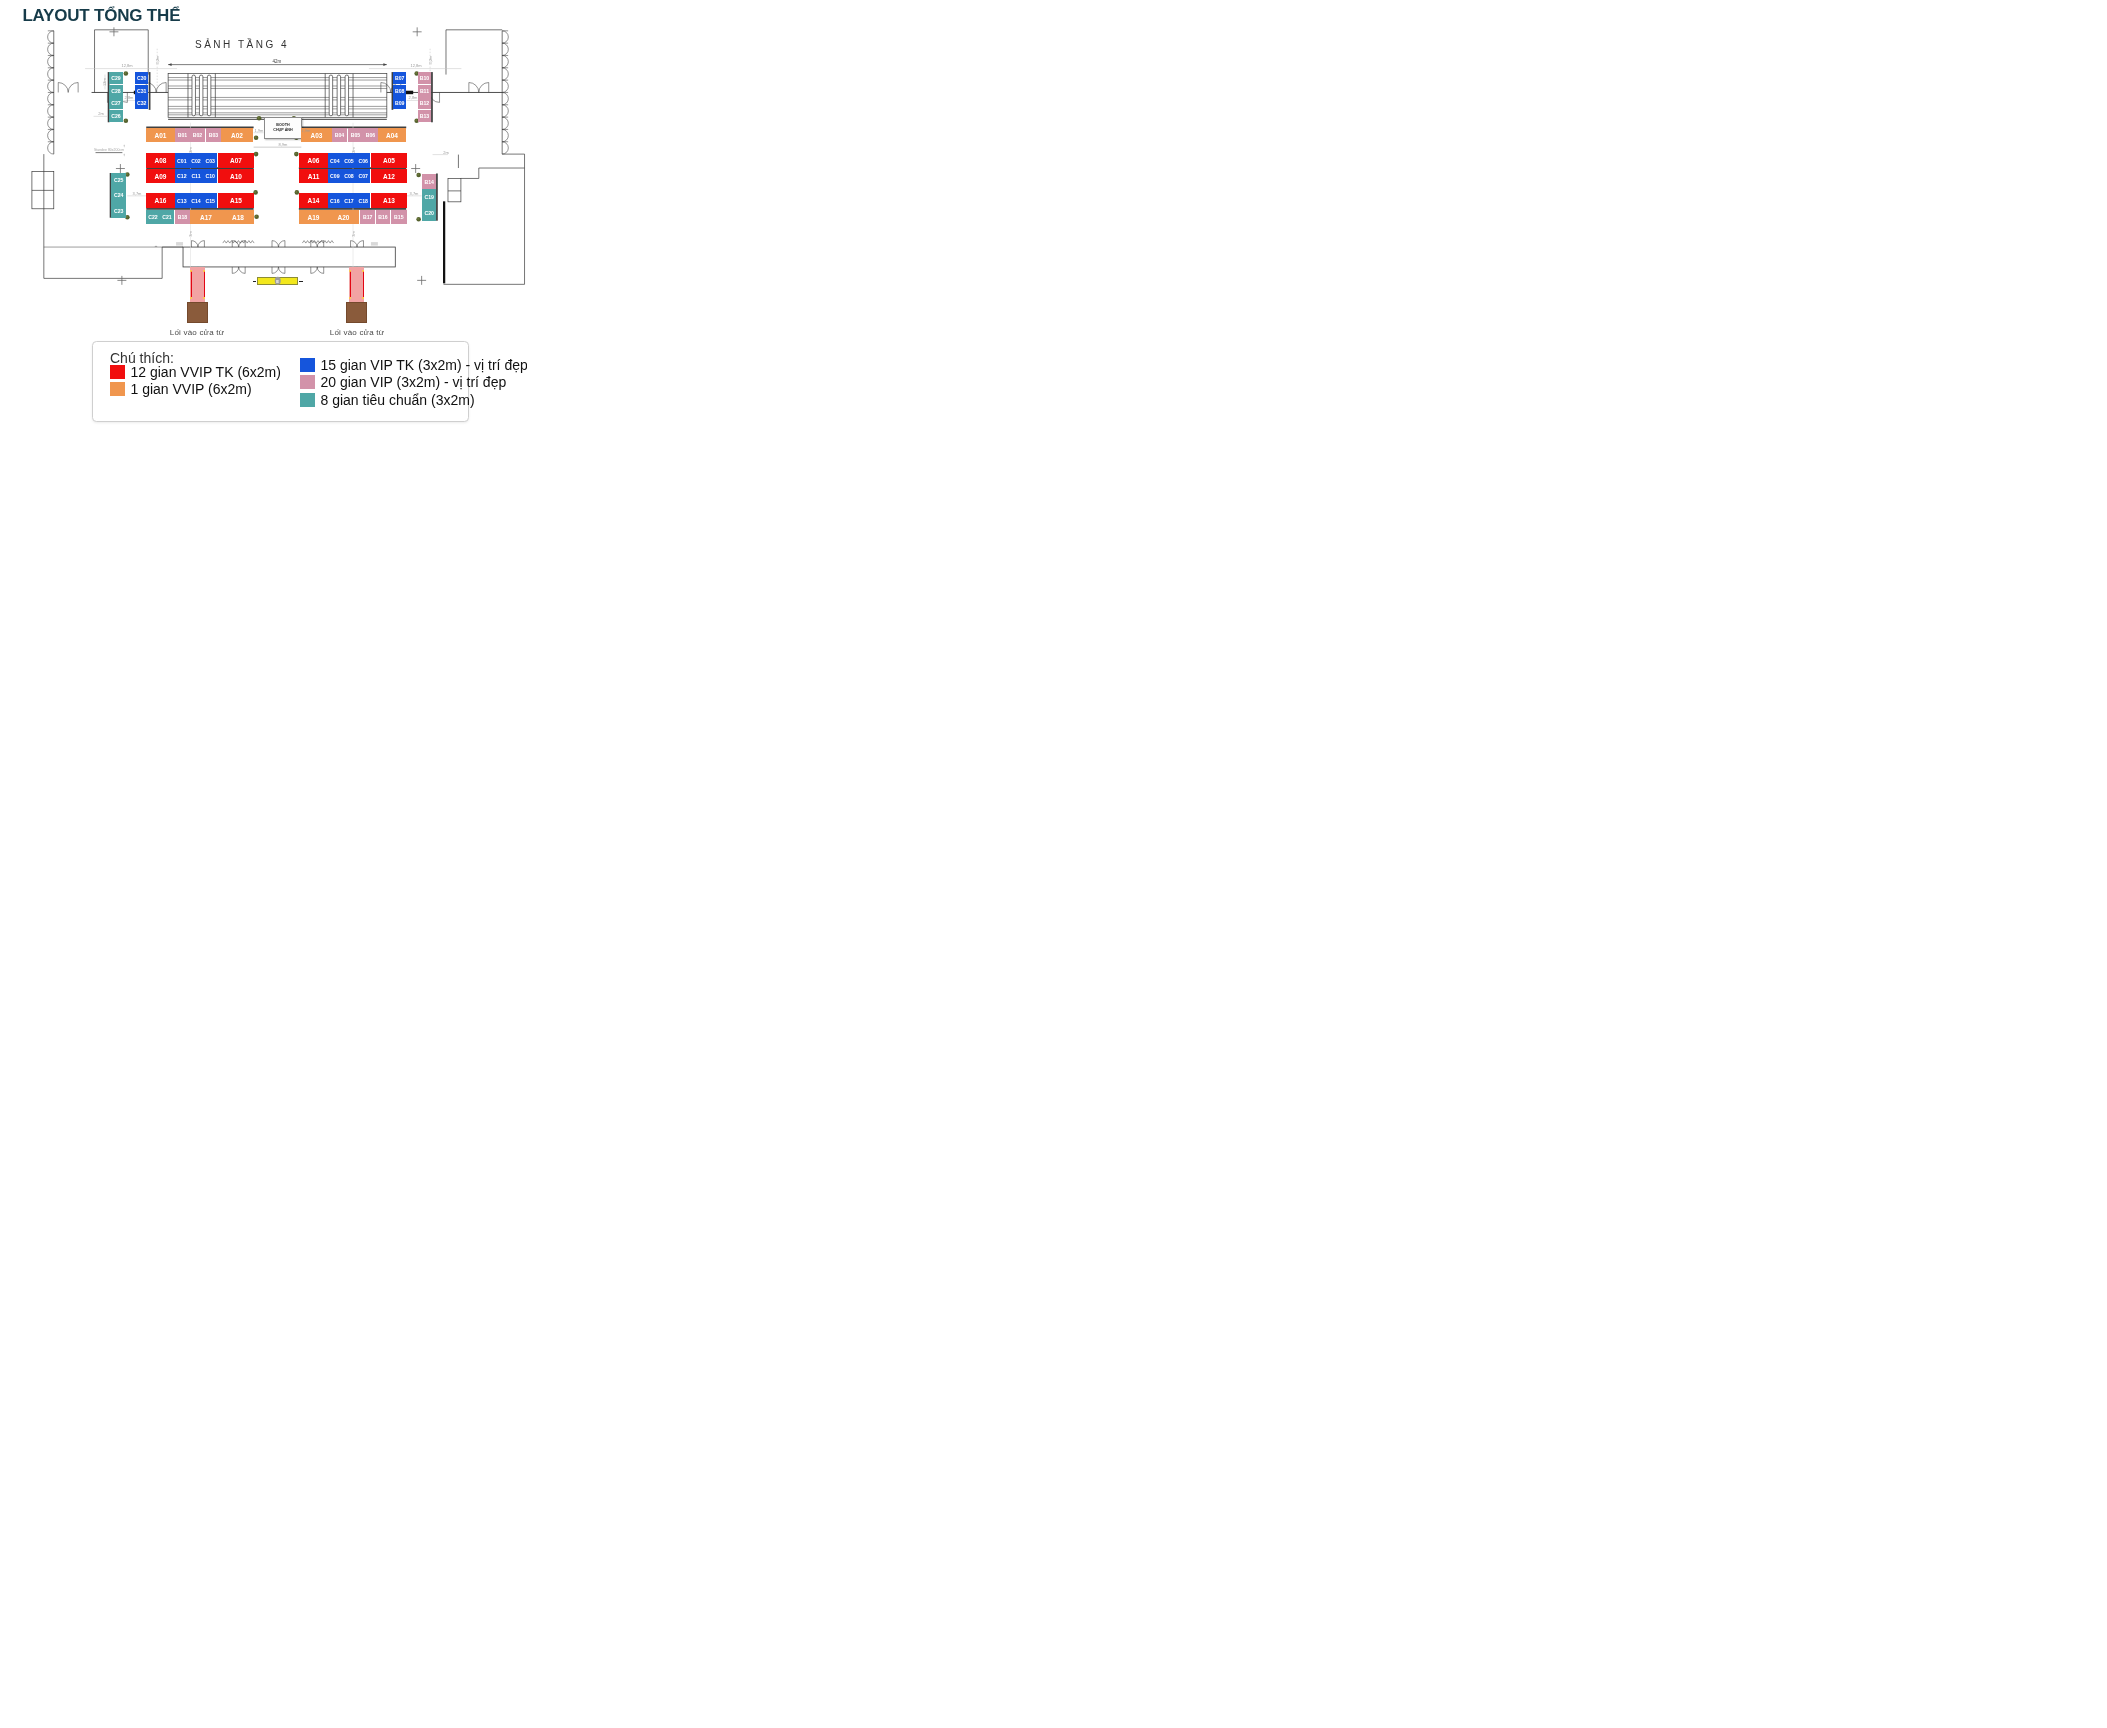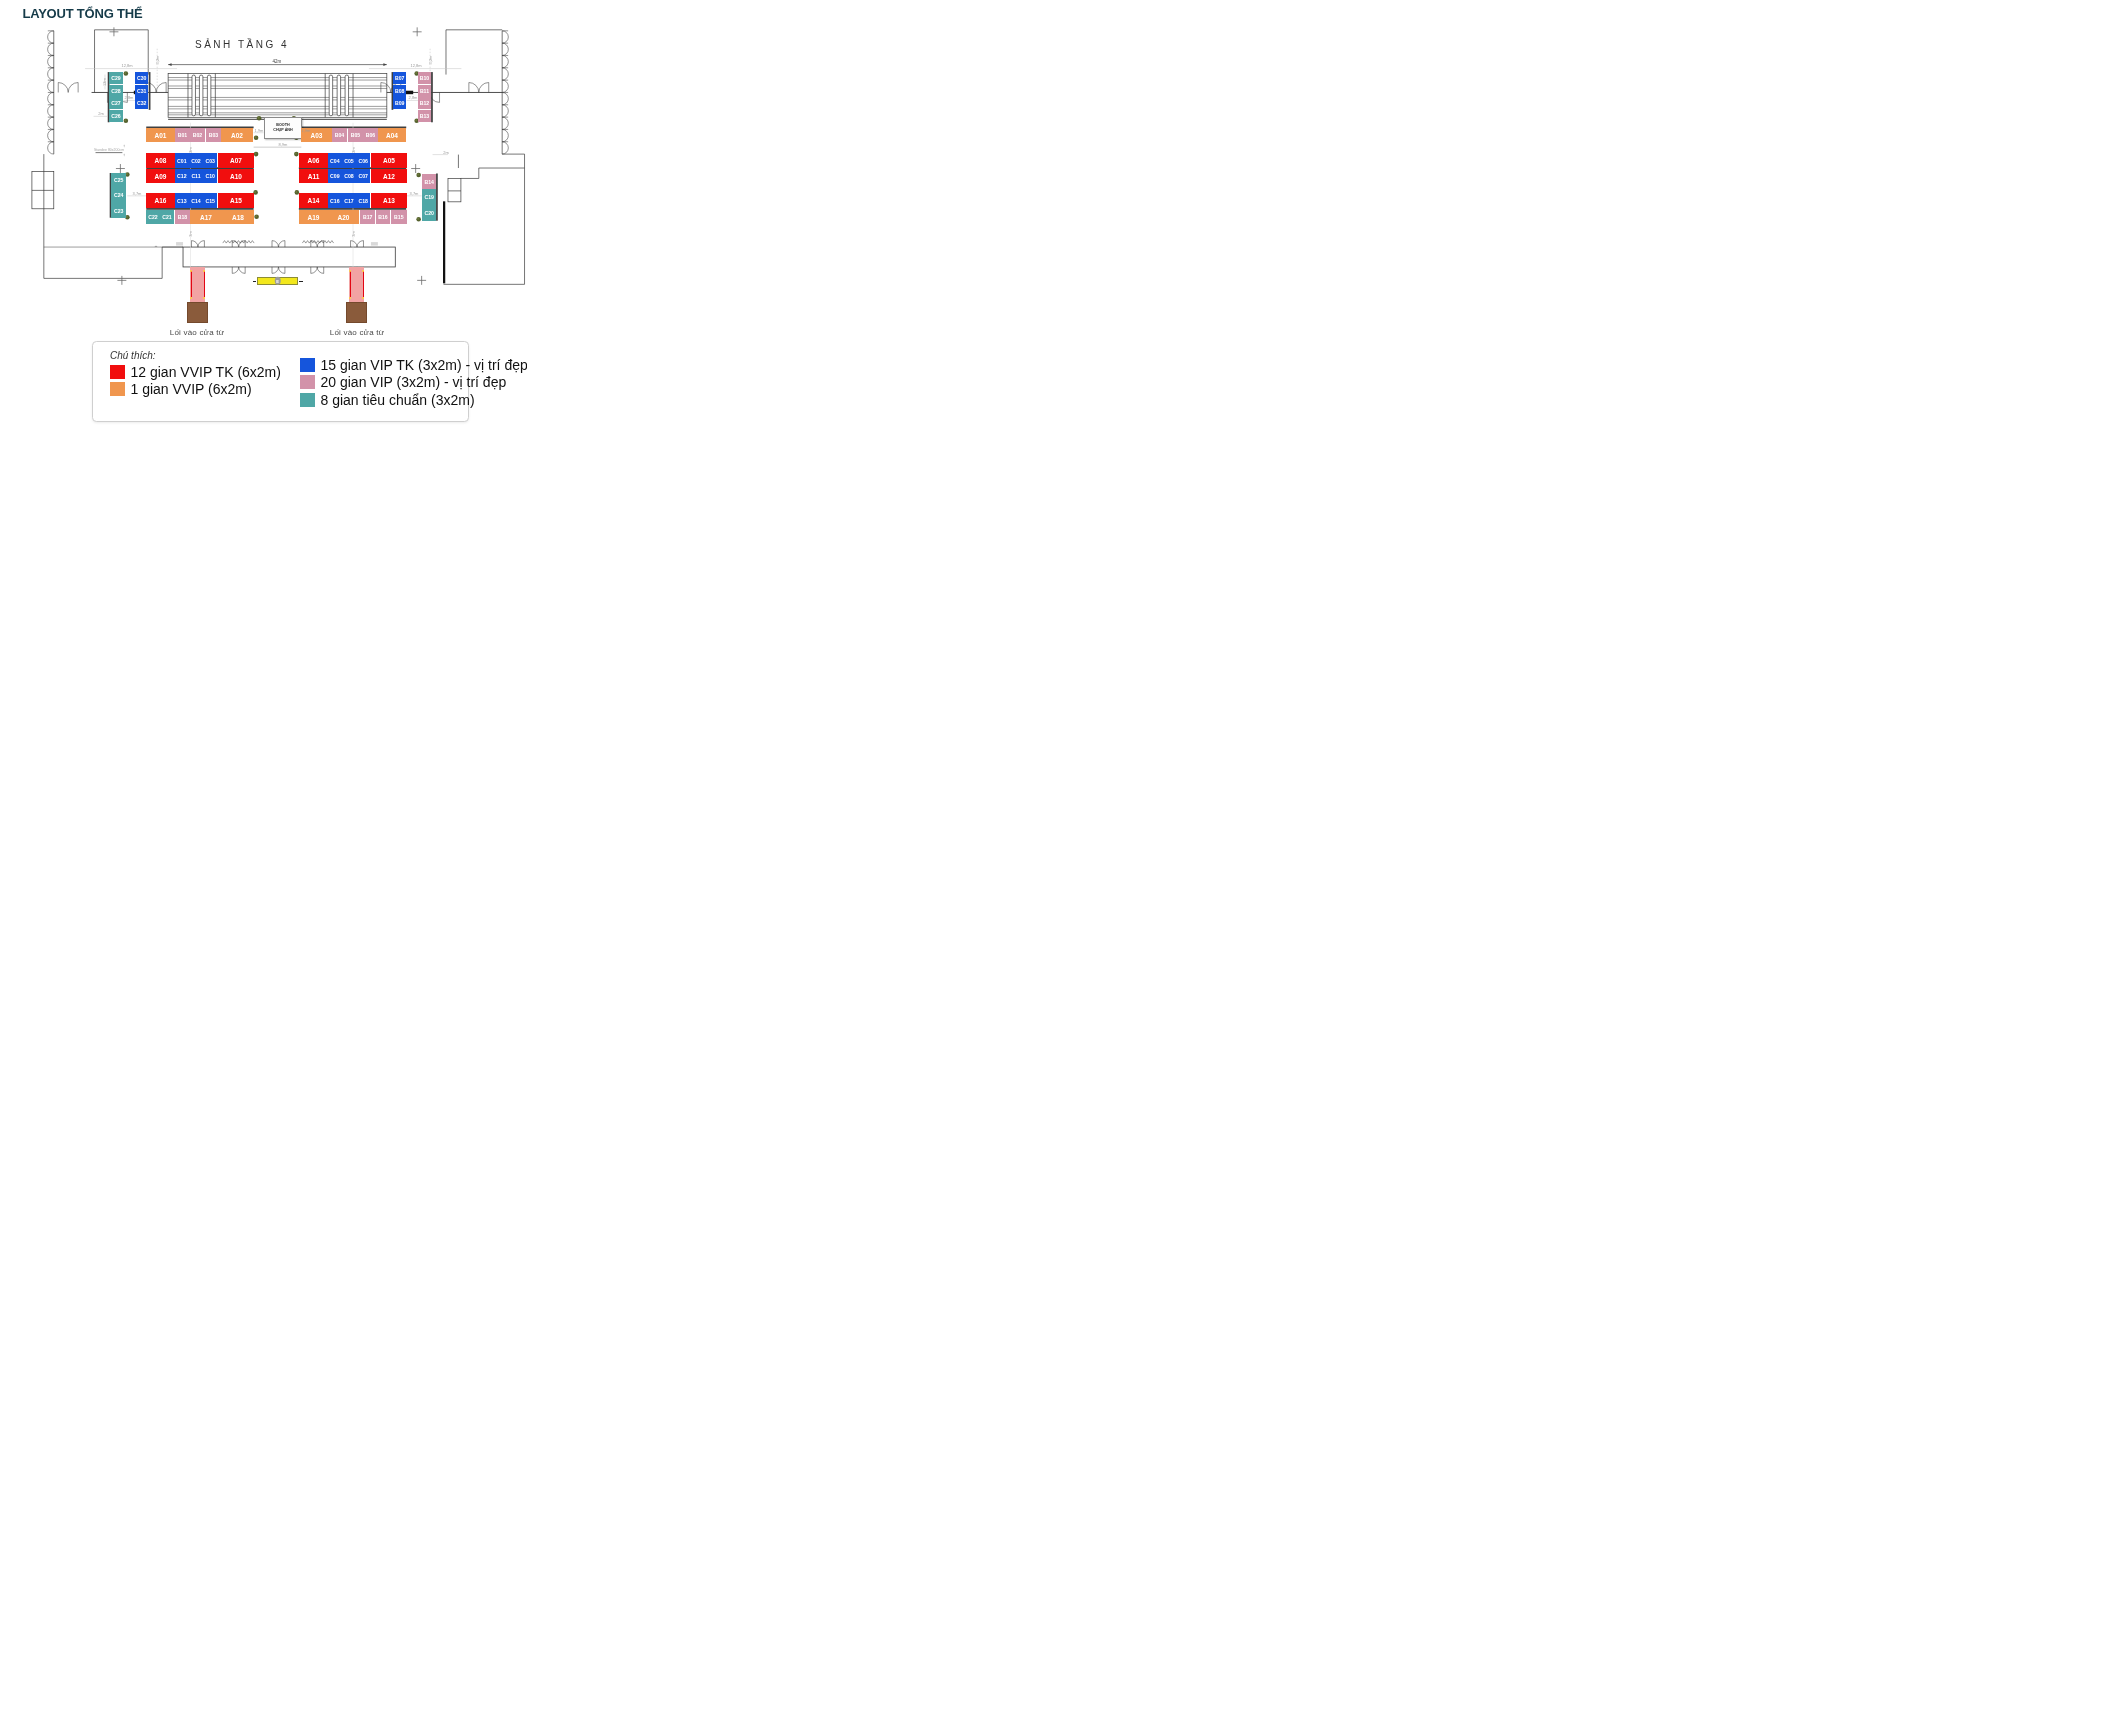--- a/index.html
+++ b/index.html
@@ -1,17 +1,17 @@
 <!DOCTYPE html>
 <html style="font-size:8px"><head>
 <meta charset="utf-8">
 <style>
   html,body{margin:0;padding:0;background:#ffffff;font-family:"Liberation Sans",sans-serif;}
   #page{position:relative;width:527px;height:432px;background:#fff;overflow:hidden;}
-  #main-title{position:absolute;left:22.4px;top:6px;font-size:13px;font-weight:800;letter-spacing:-0.2px;color:#163B49;}
+  #main-title{position:absolute;left:22.4px;top:6px;font-size:17px;font-weight:800;letter-spacing:-0.2px;color:#163B49;}
   #hall-label{position:absolute;left:195px;top:39px;font-size:10px;letter-spacing:2.5px;color:#333;font-weight:400;}
   #plan{position:absolute;left:10px;top:0;width:527px;height:343px;}
   #linework{position:absolute;left:0;top:0;}
   .booth{position:absolute;display:flex;align-items:center;justify-content:center;color:#fff;font-weight:bold;box-sizing:border-box;}
   .dim{position:absolute;color:#9b9b9b;font-size:4px;white-space:nowrap;transform:translate(-50%,-50%);}
   .dim.rot{transform:translate(-50%,-50%) rotate(-90deg);}
   #photo-booth{position:absolute;left:254px;top:117px;width:36px;height:20.4px;background:#fdfdfd;border:0.7px solid #8a8a8a;box-shadow:1px 1px 1.5px rgba(0,0,0,.25);display:flex;flex-direction:column;align-items:center;justify-content:center;font-size:3.7px;font-weight:bold;color:#222;line-height:1.3;text-align:center;}
   .corridor{position:absolute;width:15.4px;height:35px;background:#F2A3A3;top:267px;}
   .corridor .rail{position:absolute;top:4px;width:1px;height:26px;background:#E30613;}
   .corridor .rail:before,.corridor .rail:after{content:"";position:absolute;left:-0.5px;width:2px;height:2px;border-radius:50%;background:#FFD23B;}
@@ -19,21 +19,21 @@
   .corridor .bars{position:absolute;left:50%;top:11px;transform:translateX(-50%);width:7px;height:13px;background:repeating-linear-gradient(90deg,#111 0 0.7px,transparent 0.7px 3px);}
   .gate{position:absolute;top:302px;width:21px;height:21.4px;background:#8A5B3B;border:0.5px solid #74492c;box-sizing:border-box;}
   .entrance-label{position:absolute;top:328px;font-size:8px;color:#4a4a4a;letter-spacing:0.2px;transform:translateX(-50%);}
   #escalator{position:absolute;left:247px;top:277px;width:41px;height:7.5px;background:#F2E71C;border:0.5px solid #8c8c36;box-sizing:border-box;}
   #escalator .e-badge{position:absolute;left:50%;top:50%;transform:translate(-50%,-50%);width:6.5px;height:8.5px;border-radius:50%;background:#9c9c9c;color:#fff;font-size:4px;font-weight:bold;display:flex;align-items:center;justify-content:center;}
   #escalator:before,#escalator:after{content:"";position:absolute;top:3px;width:3.5px;border-top:1px solid #222;}
   #escalator:before{left:-5.5px;} #escalator:after{right:-5.5px;}
   #standee-label{position:absolute;left:99px;top:150px;transform:translate(-50%,-50%);font-size:3.5px;color:#a8a8a8;white-space:nowrap;}
   .tiny-mark{position:absolute;font-size:4px;color:#555;transform:translate(-50%,-50%);}
   #legend{position:absolute;left:92px;top:341px;width:375px;height:79px;background:#fff;border:0.7px solid #cfcfcf;border-radius:4.5px;box-shadow:0 1px 2.5px rgba(0,0,0,.08);}
-  #legend-title{position:absolute;left:17px;top:8px;font-size:10px;color:#333;font-style:italic;}
+  #legend-title{position:absolute;left:17px;top:8px;font-size:14px;color:#333;}
   .legend-item{position:absolute;display:flex;align-items:center;gap:5.5px;}
   .legend-swatch{width:15px;height:14px;flex:0 0 15px;}
   .legend-text{font-size:14px;color:#111;white-space:nowrap;}
 </style>
 </head>
 <body>
 
 <div id="page">
   <div id="main-title">LAYOUT TỔNG THỂ</div>
   <div id="hall-label">SẢNH TẦNG 4</div>

